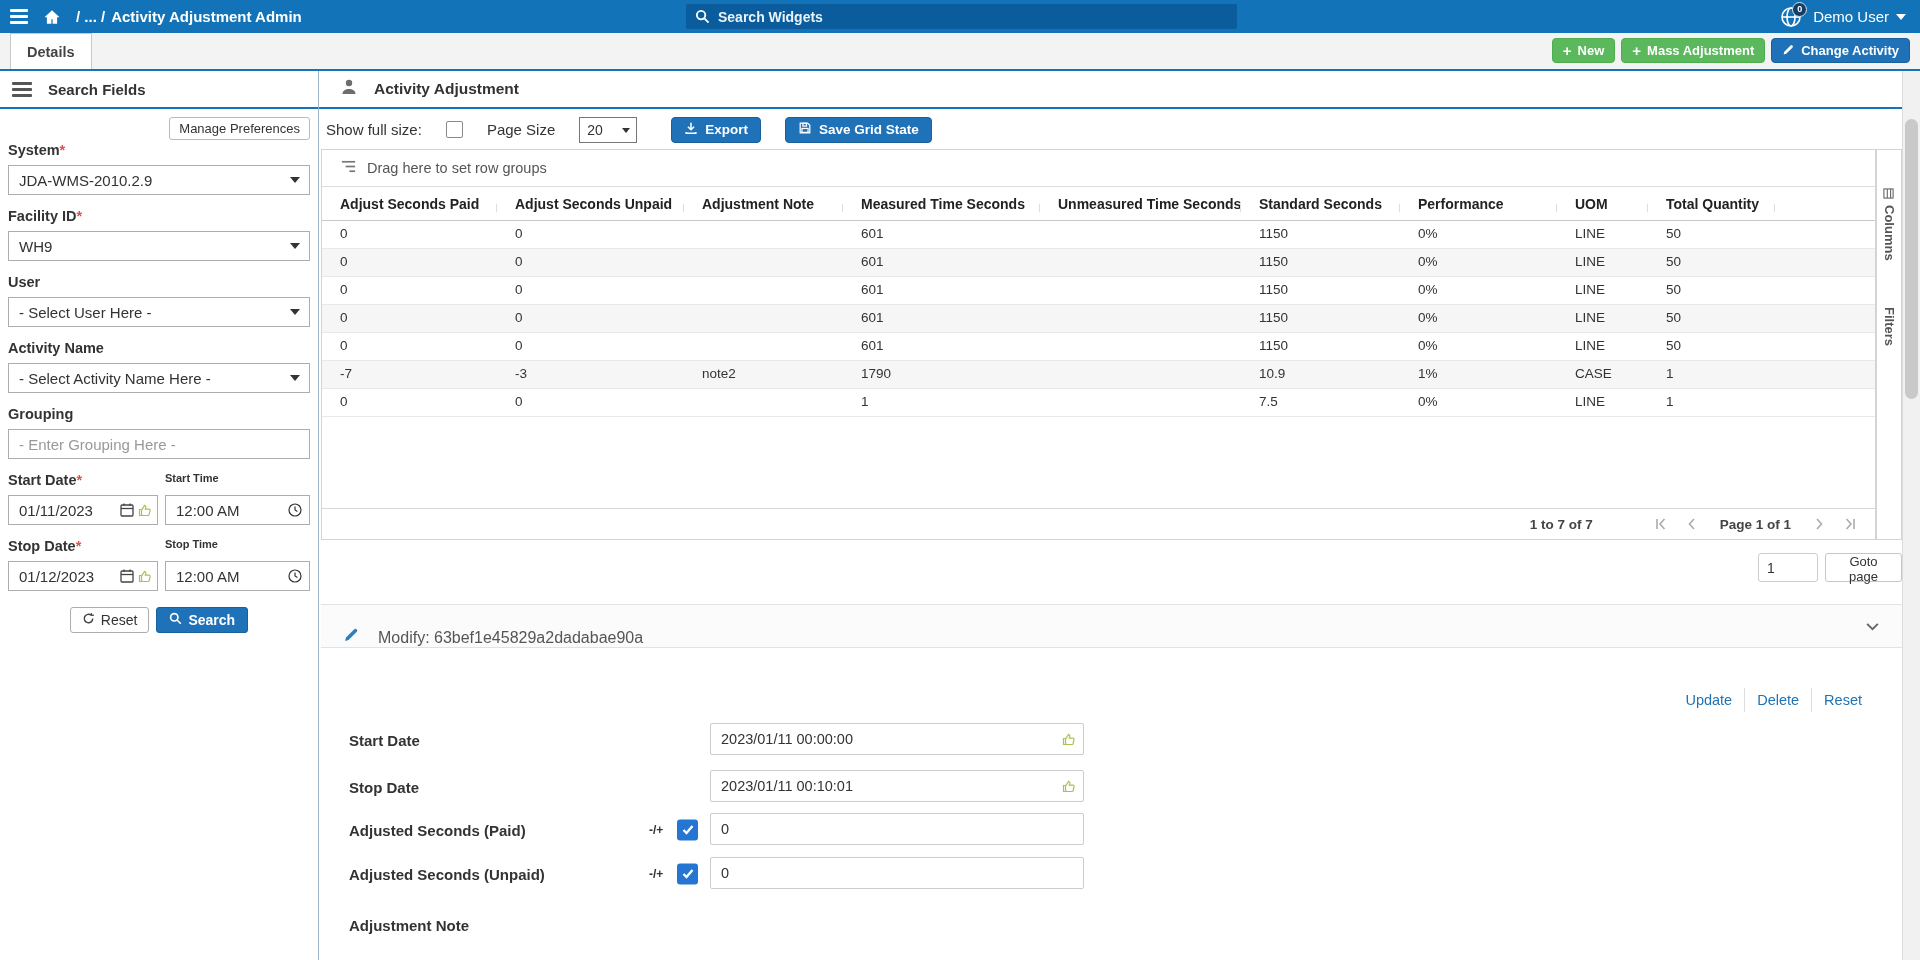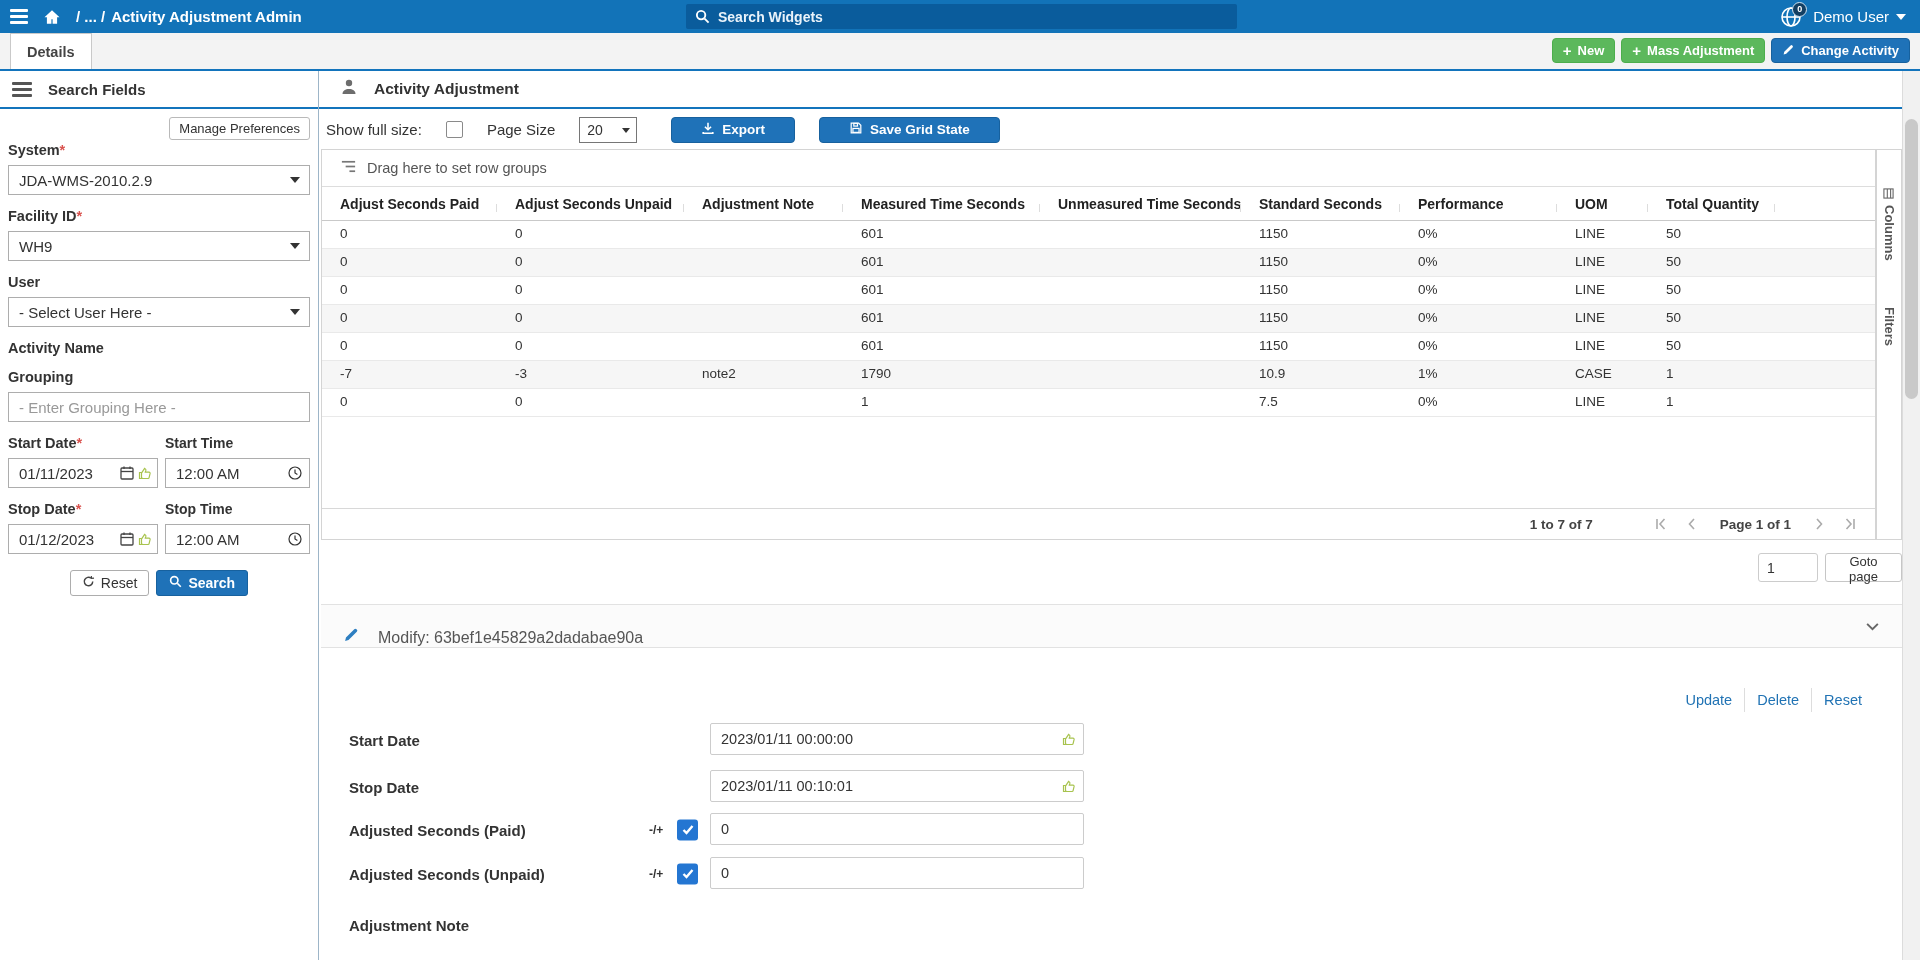--- a/index.html
+++ b/index.html
@@ -58,21 +58,21 @@
   .req{color:#d9534f;}
   .select{position:relative;height:30px;border:1px solid #adadad;background:#fff;display:flex;
      align-items:center;padding:0 26px 0 10px;font-size:15px;color:#333;cursor:pointer;box-sizing:border-box;}
   .select .chev{position:absolute;right:9px;top:50%;margin-top:-3px;width:0;height:0;
      border-left:5px solid transparent;border-right:5px solid transparent;border-top:6px solid #333;}
   .tin{height:30px;border:1px solid #adadad;background:#fff;font-size:15px;color:#333;
      padding:0 10px;box-sizing:border-box;width:100%;outline:none;font-family:"Liberation Sans",sans-serif;}
   .tin::placeholder{color:#999;}
   .dt-labels{display:flex;margin:13px 0 7px 0;}
   .dt-labels .l1{width:157px;font-weight:bold;font-size:14.5px;color:#333;}
-  .dt-labels .l2{font-weight:bold;font-size:14px;color:#333;}
+  .dt-labels .l2{font-weight:bold;font-size:11px;color:#333;}
   .dt-row{display:flex;gap:7px;}
   .dt-col{position:relative;width:150px;}
   .dt-col2{position:relative;flex:1;}
   .dt-col .icons{position:absolute;right:5px;top:7px;display:flex;gap:2px;align-items:center;}
   .dt-col2 .icons{position:absolute;right:7px;top:7px;}
   .dt-col input,.dt-col2 input{padding-right:44px;}
   .sb-btn-row{display:flex;justify-content:center;gap:7px;margin-top:16px;}
   .btn-reset{display:inline-flex;align-items:center;gap:6px;background:#fff;border:1px solid #adadad;
      border-radius:3px;height:26px;padding:0 11px;font-size:14px;color:#333;cursor:pointer;
      font-family:"Liberation Sans",sans-serif;}
@@ -86,21 +86,21 @@
      padding-left:21px;box-sizing:border-box;}
   .m-title{font-size:15.5px;font-weight:bold;color:#333;}
   .m-controls{position:absolute;top:45px;left:7px;display:flex;align-items:center;gap:24px;height:27px;}
   .m-controls .lbl{font-size:15px;color:#333;}
   .cb-plain{width:15px;height:15px;border:1px solid #8a8a8a;background:#fff;border-radius:2px;cursor:pointer;}
   .select-mini{position:relative;height:26px;width:58px;border:1px solid #767676;background:#fff;
      display:flex;align-items:center;padding:0 18px 0 7px;font-size:14px;color:#333;cursor:pointer;
      box-sizing:border-box;}
   .select-mini .chev{position:absolute;right:6px;top:50%;margin-top:-2px;width:0;height:0;
      border-left:4.5px solid transparent;border-right:4.5px solid transparent;border-top:5.5px solid #333;}
-  .mbtn{display:inline-flex;align-items:center;gap:7px;height:26px;padding:0 29px;border-radius:4px;
+  .mbtn{display:inline-flex;align-items:center;gap:7px;height:26px;padding:0 12px;border-radius:4px;
      background:#1f72b8;border:1px solid #17619e;color:#fff;font-size:13.5px;font-weight:bold;cursor:pointer;
      font-family:"Liberation Sans",sans-serif;}
   .gap-l{margin-left:10px;}
 
   
   .grid-outer{position:absolute;left:2px;right:26px;top:78px;height:391px;border:1px solid #d4d4d4;
      box-sizing:border-box;display:flex;flex-direction:column;background:#fff;}
   .dragbar{height:36px;border-bottom:1px solid #ddd;display:flex;align-items:center;gap:10px;
      padding-left:18px;color:#555;font-size:14.5px;flex:0 0 auto;}
   .ghead{height:33px;display:flex;align-items:center;border-bottom:1px solid #c9c9c9;flex:0 0 auto;}
@@ -274,20 +274,24 @@
         <span class="chev"></span>
       </div>
 
       <div class="sb-label">User</div>
       <div class="select">
         <span>- Select User Here -</span>
         <span class="chev"></span>
       </div>
 
       <div class="sb-label">Activity Name</div>
+      <div class="select">
+        <span>- Select Activity Name Here -</span>
+        <span class="chev"></span>
+      </div>
 
       <div class="sb-label">Grouping</div>
       <input class="tin" type="text" placeholder="- Enter Grouping Here -" style="">
 
       <div class="dt-labels">
         <span class="l1"><span>Start Date</span><span class="req">*</span></span>
         <span class="l2">Start Time</span>
       </div>
       <div class="dt-row">
         <div class="dt-col">

